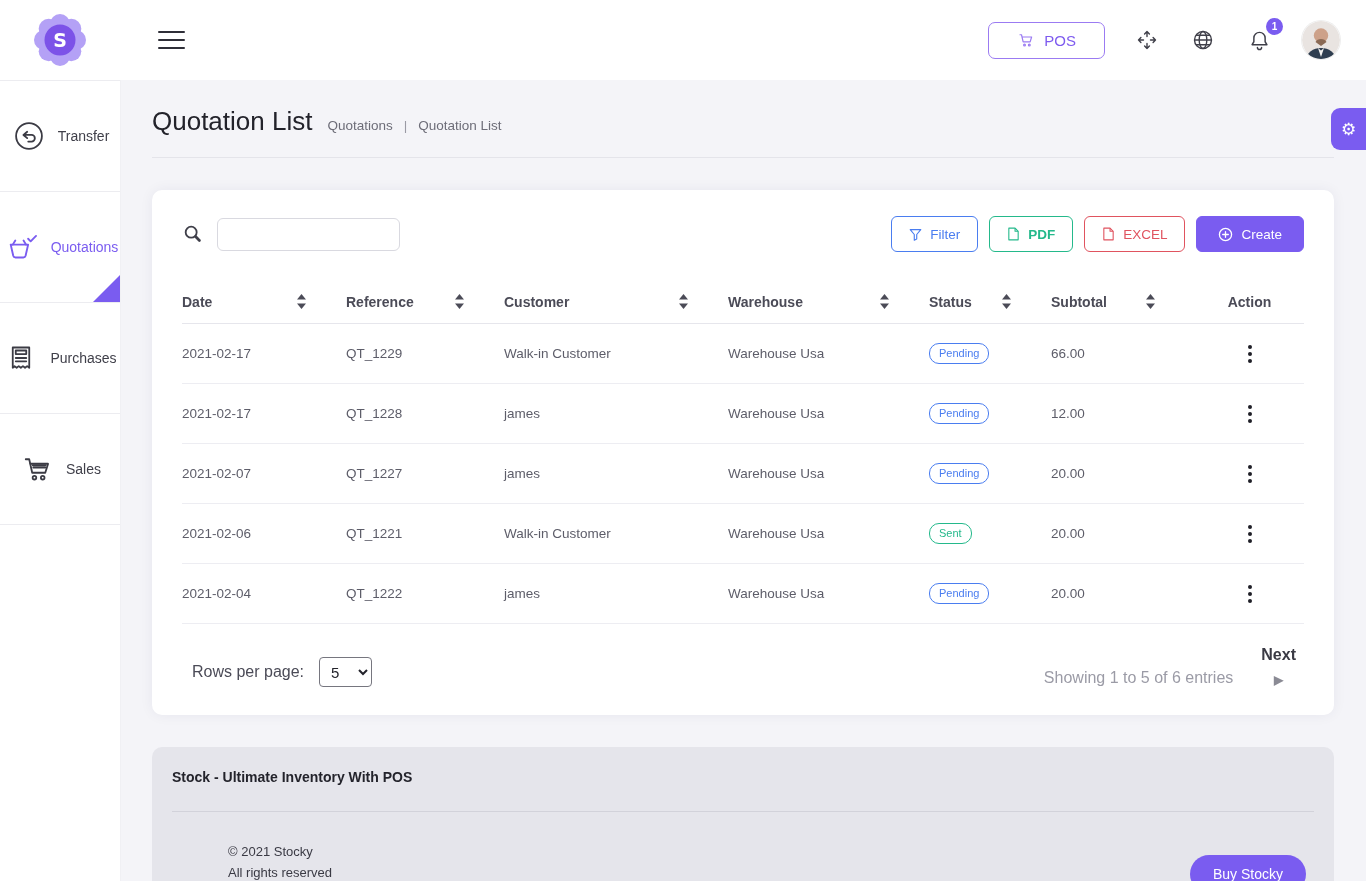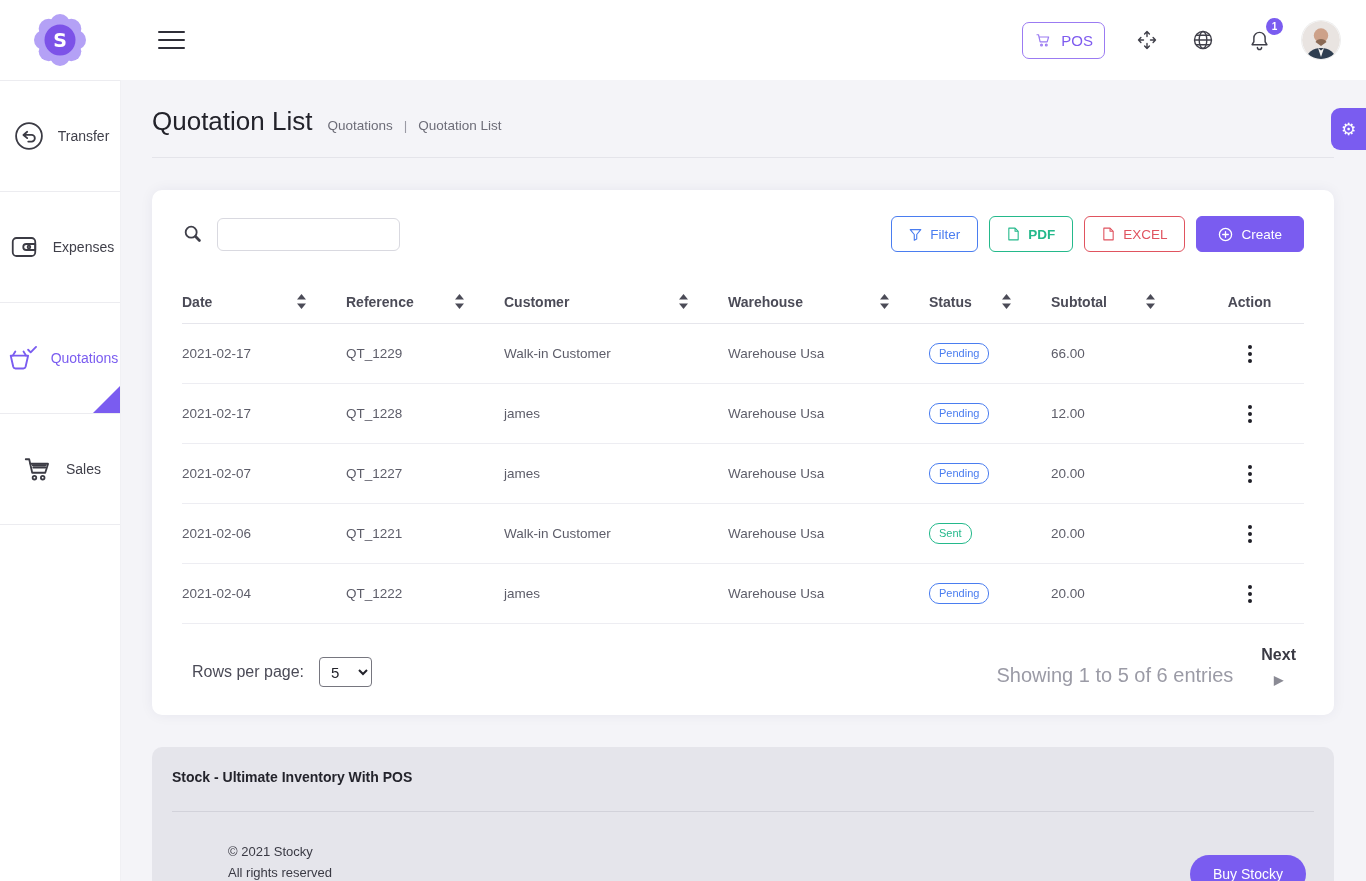--- a/index.html
+++ b/index.html
@@ -7,21 +7,21 @@
   body { font-family:"Liberation Sans", sans-serif; background:#fff; color:#3f3f49; }
 
   .app { display:grid; grid-template-rows:80px 801px; grid-template-columns:120px 1246px; width:1366px; height:881px; }
 
   
   header { grid-column:1/3; display:flex; align-items:center; background:#fff; position:relative; z-index:3; }
   .logo-box { width:120px; display:flex; justify-content:center; align-items:center; cursor:pointer; }
   .hamburger { margin-left:32px; background:none; border:none; cursor:pointer; display:flex; flex-direction:column; gap:6px; padding:6px; }
   .hamburger span { display:block; width:27px; height:2px; background:#2f2f38; border-radius:1px; }
   .header-right { margin-left:auto; margin-right:26px; display:flex; align-items:center; gap:28px; }
-  .pos-btn { display:inline-flex; align-items:center; gap:9px; height:37px; padding:0 11px; background:#fff; border:1px solid #9b7bf2; border-radius:7px; color:#7e5bef; font-size:15px; cursor:pointer; }
+  .pos-btn { display:inline-flex; align-items:center; gap:9px; height:37px; padding:0 28px; background:#fff; border:1px solid #9b7bf2; border-radius:7px; color:#7e5bef; font-size:15px; cursor:pointer; }
   .icon-btn { background:none; border:none; cursor:pointer; position:relative; display:flex; align-items:center; padding:2px; }
   .nbadge { position:absolute; top:-8px; right:-9px; min-width:17px; height:17px; border-radius:50%; background:#7a5cf0; color:#fff; font-size:10px; font-weight:700; display:flex; align-items:center; justify-content:center; }
   .avatar { width:38px; height:38px; border-radius:50%; overflow:hidden; cursor:pointer; box-shadow:0 0 0 1px #eee; }
 
   
   aside { background:#fff; border-top:1px solid #ececf0; box-shadow:1px 0 0 #f0f0f4; z-index:2; }
   .side-item { height:111px; display:flex; flex-direction:row; align-items:center; justify-content:center; gap:11px; border-bottom:1px solid #ececf0; position:relative; cursor:pointer; font-size:14px; color:#3f3f49; overflow:hidden; }
   .side-item svg { stroke:#3b3b44; }
   .side-item.active { color:#7a5cf0; }
   .side-item.active svg { stroke:#7a5cf0; }
@@ -56,21 +56,21 @@
   .badge { display:inline-block; border:1px solid; border-radius:10px; padding:3px 9px 4px; font-size:11px; background:#fff; }
   .badge.pending { color:#4a7df0; border-color:#4a7df0; }
   .badge.sent    { color:#24b98b; border-color:#24b98b; }
   .td-action { display:flex; justify-content:center; }
   .kebab { background:none; border:none; cursor:pointer; display:flex; flex-direction:column; gap:3px; padding:7px 9px; }
   .kebab i { width:4px; height:4px; border-radius:50%; background:#1f1f27; }
 
   .table-footer { display:flex; align-items:flex-end; padding:22px 8px 14px 10px; }
   .rpp { display:flex; align-items:center; gap:15px; font-size:16px; color:#4b4b57; }
   .rpp select { width:53px; height:30px; font-size:15px; color:#23232b; border:1px solid #76767f; border-radius:4px; padding-left:7px; background:#fff; font-family:inherit; }
-  .showing { margin-left:auto; color:#9b9ba6; font-size:20px; }
+  .showing { margin-left:auto; color:#9b9ba6; font-size:16px; }
   .next { margin-left:28px; display:flex; align-items:center; gap:9px; background:none; border:none; cursor:pointer; font-size:16px; font-weight:700; color:#3a3a44; font-family:inherit;flex-direction:column; }
   .next .caret { color:#8a8a94; font-size:12px; }
 
   .footer-card { margin-top:32px; background:#e5e5eb; border-radius:10px; padding:22px 20px; height:180px; }
   .footer-title { font-size:14px; font-weight:700; color:#23232b; padding-bottom:26px; border-bottom:1px solid #d2d2da; }
   .footer-bottom { display:flex; align-items:center; margin-top:20px; padding-left:56px; padding-right:8px; }
   .copy { font-size:13px; color:#3a3a44; line-height:1.6; }
   .buy-btn { margin-left:auto; background:#7a5cf0; color:#fff; border:none; border-radius:19px; height:38px; padding:0 23px; font-size:14px; cursor:pointer; font-family:inherit;margin-top:23px; }
 
   .gear { position:fixed; right:0; top:108px; width:35px; height:42px; background:#7a5cf0; color:#fff; border:none; border-radius:9px 0 0 9px; font-size:17px; cursor:pointer; z-index:9; display:flex; align-items:center; justify-content:center; }
@@ -151,35 +151,35 @@
   </header>
 
   <aside>
     <div class="side-item">
       <svg width="36" height="36" viewBox="0 0 24 24" fill="none" stroke-width="1.2" stroke-linecap="round" stroke-linejoin="round">
         <circle cx="12" cy="12" r="8.6"></circle>
         <path d="M8.3 11.3 l2.5-2.1 M8.3 11.3 l2.5 2.1 M8.3 11.3 h5.4 a2.2 2.2 0 0 1 0 4.4 h-2.2"></path>
       </svg>
       <span>Transfer</span>
     </div>
-    <div class="side-item">
-      <svg width="36" height="36" viewBox="0 0 24 24" fill="none" stroke-width="1.2" stroke-linecap="round" stroke-linejoin="round">
-        <rect x="4.5" y="6" width="15" height="12" rx="2.5"></rect>
-        <path d="M13.5 10 h6 v4 h-6 a2 2 0 0 1 0-4 Z"></path>
-          <circle cx="15.3" cy="12" r="0.9"></circle>
-      </svg>
-      <span>Expenses</span>
-    </div>
     <div class="side-item active">
       <svg width="38" height="38" viewBox="0 0 24 24" fill="none" stroke-width="1.2" stroke-linecap="round" stroke-linejoin="round">
         <path d="M5.5 10.5 h11 l-1.6 7 a1.5 1.5 0 0 1-1.5 1.1 H8.6 a1.5 1.5 0 0 1-1.5-1.1 Z"></path>
         <path d="M6.8 10.5 l1.6-2.6 M15.2 10.5 l-1.6-2.6"></path>
         <path d="M16.5 6.8 l1.6 1.6 L21.5 5"></path>
       </svg>
       <span>Quotations</span>
+    </div>
+    <div class="side-item">
+      <svg width="36" height="36" viewBox="0 0 24 24" fill="none" stroke-width="1.2" stroke-linecap="round" stroke-linejoin="round">
+        <path d="M6.5 5 h11 v13.5 l-1.4-1.1 -1.4 1.1 -1.4-1.1 -1.4 1.1 -1.4-1.1 -1.4 1.1 -1.4-1.1 -1.2 1.1 Z"></path>
+        <rect x="8.5" y="7" width="7" height="2.4"></rect>
+        <path d="M8.5 12 h7 M8.5 14.2 h7"></path>
+      </svg>
+      <span>Purchases</span>
     </div>
     <div class="side-item">
       <svg width="36" height="36" viewBox="0 0 24 24" fill="none" stroke-width="1.2" stroke-linecap="round" stroke-linejoin="round">
         <path d="M4.5 5.5 h2.3 l2 9 h8.7 l1.9-6 H7.3"></path>
         <path d="M9.5 11 h8 M9.2 9.5 h8.6"></path>
         <circle cx="10.3" cy="17.8" r="1.2"></circle>
           <circle cx="15.8" cy="17.8" r="1.2"></circle>
       </svg>
       <span>Sales</span>
     </div>

